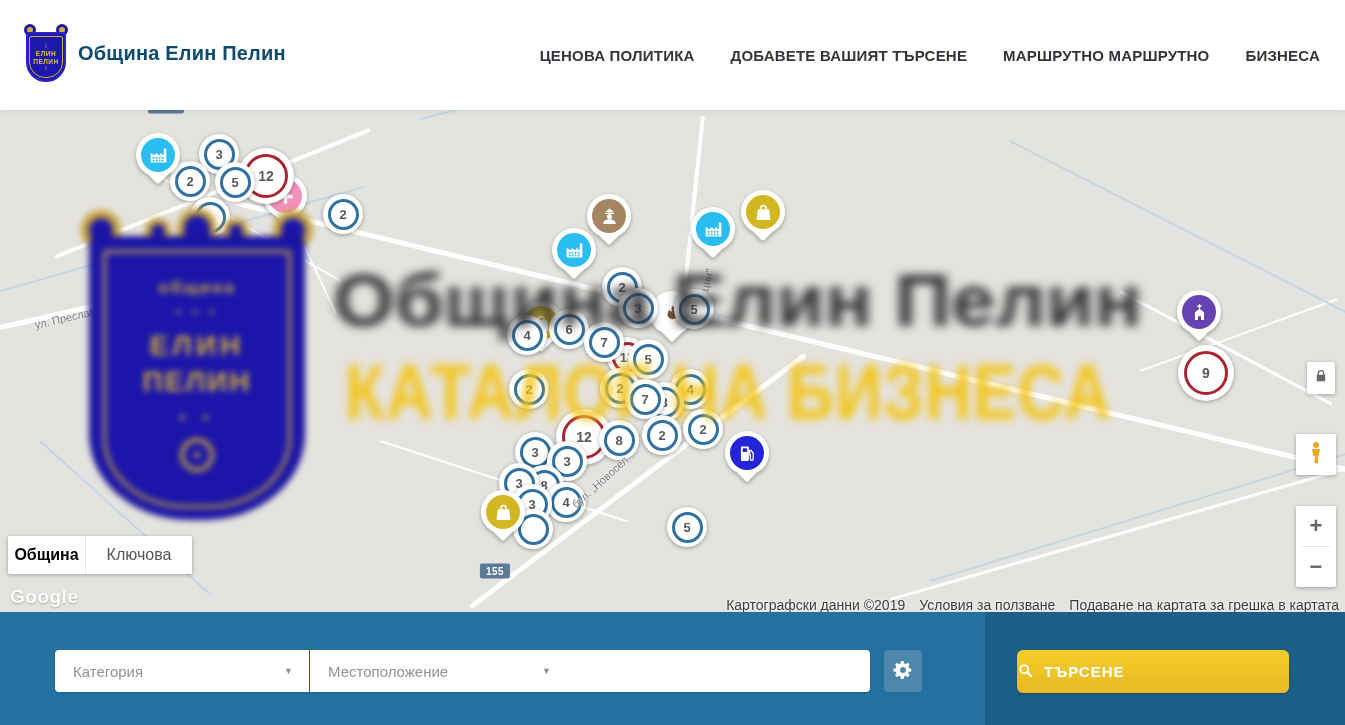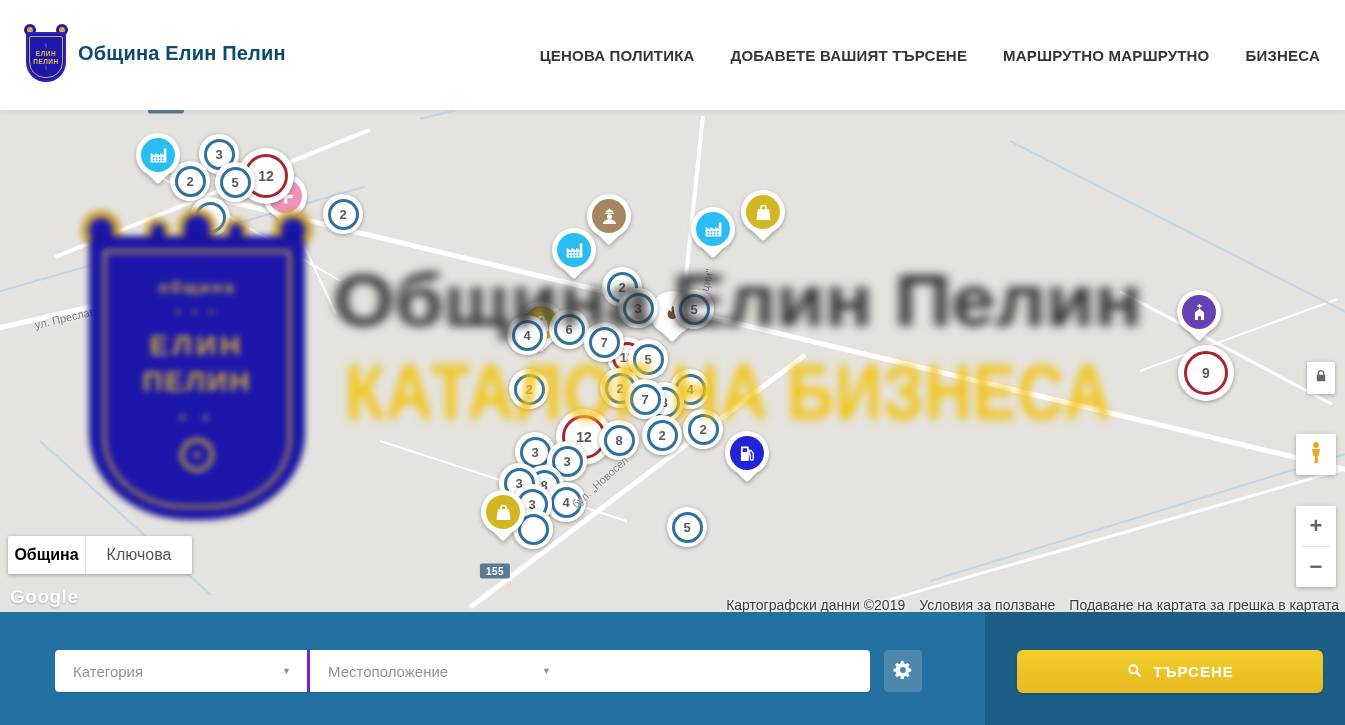--- a/index.html
+++ b/index.html
@@ -113,31 +113,31 @@
   .bottombar { position:absolute; left:0; top:612px; width:1345px; height:113px; background:#2271a1; z-index:100; }
   .bb-right { position:absolute; right:0; top:0; width:360px; height:113px; background:#1d5e86; }
   .inputgroup { position:absolute; left:55px; top:38px; width:815px; height:42px; background:#fff;
                 border-radius:4px; display:flex; align-items:stretch; box-shadow:0 1px 2px rgba(0,0,0,.15); }
   .ig-sec { display:flex; align-items:center; position:relative; }
   .ig-keyword { width:303px; border-right:1px solid #e2e2e2; padding-left:18px; gap:12px; }
   .ig-keyword input { border:none; outline:none; font-size:15px; color:#555; width:230px;
                 font-family:"Liberation Sans",sans-serif; }
   .ig-keyword input::placeholder { color:#8e9499; opacity:1; }
   .ig-select { padding-left:18px; cursor:pointer; }
-  .ig-cat { width:255px; border-right:3px solid #6d28d9; }
+  .ig-cat { width:255px; border-right:1px solid #6d28d9; }
   .ig-loc { width:257px; }
   .ig-select .sel-txt { font-size:15px; color:#8e9499; }
   .ig-select .chev { position:absolute; right:16px; font-size:9px; color:#8b9096; }
   .gearbtn { position:absolute; left:884px; top:38px; width:38px; height:42px; background:#4d87ab;
              border-radius:4px; display:flex; align-items:center; justify-content:center; cursor:pointer; border:none; }
   .gearbtn svg { width:22px; height:22px; }
-  .searchbtn { position:absolute; left:32px; top:38px; width:306px; height:43px; border:none; cursor:pointer;
+  .searchbtn { position:absolute; left:32px; top:38px; width:272px; height:43px; border:none; cursor:pointer;
              background:linear-gradient(#f3cd2c,#e8ba22); border-radius:6px; display:flex; align-items:center;
-             justify-content:center; gap:10px; color:#fff; font-size:15px; font-weight:bold; letter-spacing:1px;
-             font-family:"Liberation Sans",sans-serif; box-shadow:0 1px 3px rgba(0,0,0,.2);padding-left:20px; }
+             gap:10px; color:#fff; font-size:15px; font-weight:bold; letter-spacing:1px;
+             font-family:"Liberation Sans",sans-serif; box-shadow:0 1px 3px rgba(0,0,0,.2); }
   .searchbtn svg { width:17px; height:17px; }
 </style>
 </head>
 <body>
 
 <div class="page">
 
   <header class="header">
     <div class="brand">
       <div class="mini-shield">

